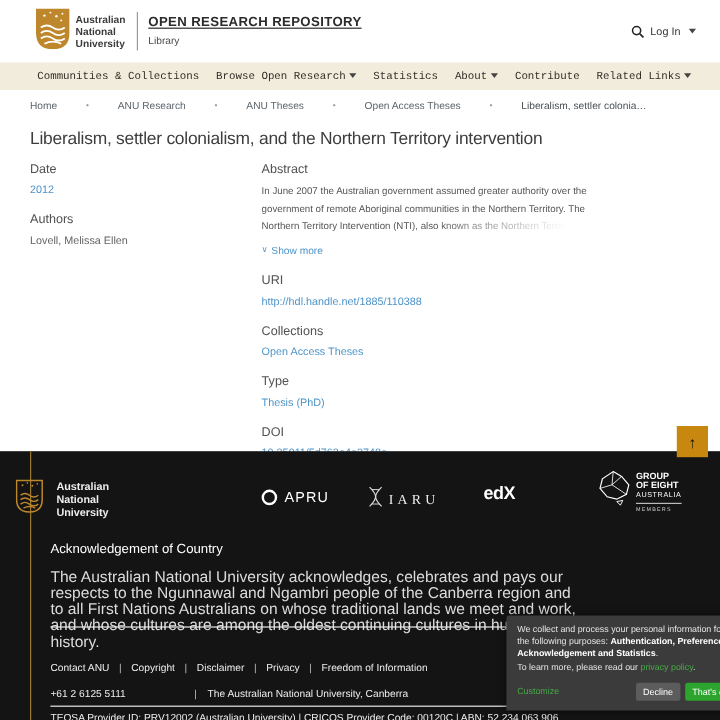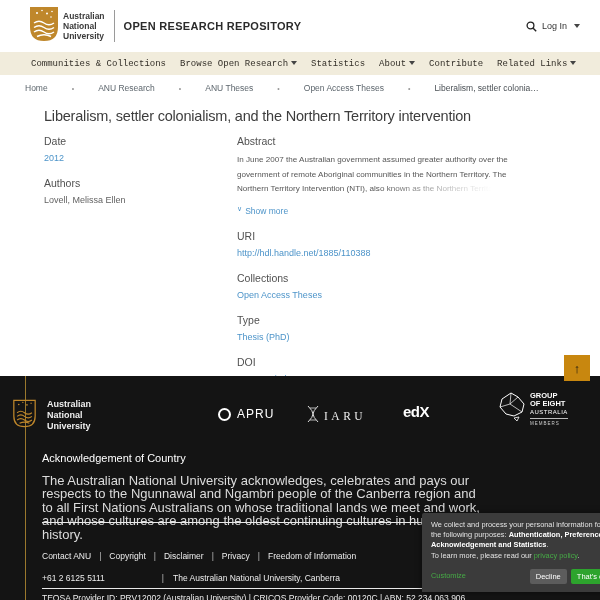--- a/index.html
+++ b/index.html
@@ -4,49 +4,49 @@
 <style>
   * { margin:0; padding:0; box-sizing:border-box; }
   html,body { width:600px; height:600px; }
   body { font-family:"Liberation Sans", sans-serif; background:#fff; }
   .page { position:relative; width:600px; height:600px; overflow:hidden; background:#fff; }
 
   
   .header { height:52px; display:flex; align-items:center; padding:0 20px 0 30px; background:#fff; }
   .brand-text { margin-left:5px; font-size:8.5px; line-height:10px; color:#3a3a3a; font-weight:bold; }
   .vdivider { width:1px; height:32px; background:#9a9a9a; margin:0 9px; }
-  .site-title { font-size:11px; font-weight:bold; letter-spacing:.3px; color:#2b2b2b; }
+  .site-title { font-size:11px; font-weight:bold; letter-spacing:.3px; color:#2b2b2b;text-decoration:underline; }
   .site-subtitle { font-size:8.5px; color:#4a4a4a; margin-top:4px; }
   .header-spacer { flex:1; }
   .login-area { display:flex; align-items:center; gap:4px; font-size:9px; color:#333; cursor:pointer; }
   .caret { display:inline-block; width:0; height:0; border-left:3px solid transparent; border-right:3px solid transparent; border-top:4px solid #444; margin-left:3px; vertical-align:middle; }
 
   
   .navbar { height:23px; background:#f1ecdc; display:flex; align-items:center; padding-left:31px; gap:14px;font-family:Liberation Mono, monospace; }
   .nav-item { font-size:9px; color:#332f28; cursor:pointer; white-space:nowrap; }
 
   
   .breadcrumb { display:flex; align-items:center; gap:24px; padding:8px 0 0 25px; font-size:8.5px; color:#5d666d; }
   .crumb { cursor:pointer; }
   .crumb-sep { color:#9a9a9a; font-size:7px; }
   .crumb-current { color:#494f54; }
 
   
-  .main { padding:0 25px;margin-left:19px; }
+  .main { padding:0 25px; }
   .page-title { font-size:14.5px; font-weight:400; letter-spacing:-0.2px; color:#3d3d3d; margin:15px 0 11px; white-space:nowrap; }
   .columns { display:flex; }
   .col-left { width:193px; flex-shrink:0; }
   .col-right { width:292px; }
   .f-label { font-size:10.5px; color:#515151; margin-bottom:6px; }
   .f-value { font-size:9px; margin-bottom:14px; }
   .link { color:#4d94c9; cursor:pointer; text-decoration:none; }
   .plain-val { color:#636363; }
   .abstract-wrap { position:relative; height:44px; overflow:hidden; font-size:8.1px; line-height:14.6px; color:#565656; }
   .abstract-fade { position:absolute; right:0; bottom:0; width:150px; height:15px; background:linear-gradient(to right, rgba(255,255,255,0), #ffffff 75%); }
-  .show-more { display:inline-flex; align-items:flex-start; gap:3px; font-size:8.5px; color:#4d94c9; margin:3px 0 14px; cursor:pointer; }
+  .show-more { display:inline-flex; align-items:center; gap:3px; font-size:8.5px; color:#4d94c9; margin:3px 0 14px; cursor:pointer; }
   .chev { font-size:7px; line-height:6px; }
   .full-item-btn { display:inline-flex; align-items:center; gap:5px; padding:4px 9px; border:1px solid #b9c0c7; border-radius:3px; background:#fff; font-size:9px; color:#333; cursor:pointer; margin-top:3px; font-family:"Liberation Sans",sans-serif; }
   .info-dot { display:inline-flex; align-items:center; justify-content:center; width:9px; height:9px; border-radius:50%; background:#2f3336; color:#fff; font-size:6.5px; font-weight:bold; font-family:"Liberation Serif",serif; }
 
   
   .scroll-top { position:absolute; left:564px; top:355px; width:26px; height:26px; background:#c8870f; color:#101010; display:flex; align-items:center; justify-content:center; font-size:13px; font-weight:bold; cursor:pointer; z-index:5; }
 
   
   .footer { position:absolute; left:0; top:376px; width:600px; height:224px; background:#141414; color:#ddd; overflow:hidden; }
   .gold-line { position:absolute; left:25px; top:0; bottom:0; width:1px; background:#9a782d; }
@@ -104,20 +104,21 @@
       </svg>
     </span>
     <div class="brand-text">
       <div>Australian</div>
       <div>National</div>
       <div>University</div>
     </div>
     <div class="vdivider"></div>
     <div>
       <div class="site-title">OPEN RESEARCH REPOSITORY</div>
+      <div class="site-subtitle">Library</div>
     </div>
     <div class="header-spacer"></div>
     <span style="margin-right:5px; display:flex;">
       <svg width="11" height="11" viewBox="0 0 11 11">
           <circle cx="4.5" cy="4.5" r="3.4" stroke="#222" stroke-width="1.3" fill="none"></circle>
           <line x1="7.2" y1="7.2" x2="10.2" y2="10.2" stroke="#222" stroke-width="1.4"></line>
         </svg>
     </span>
     <div class="login-area">
       <span>Log In</span>

